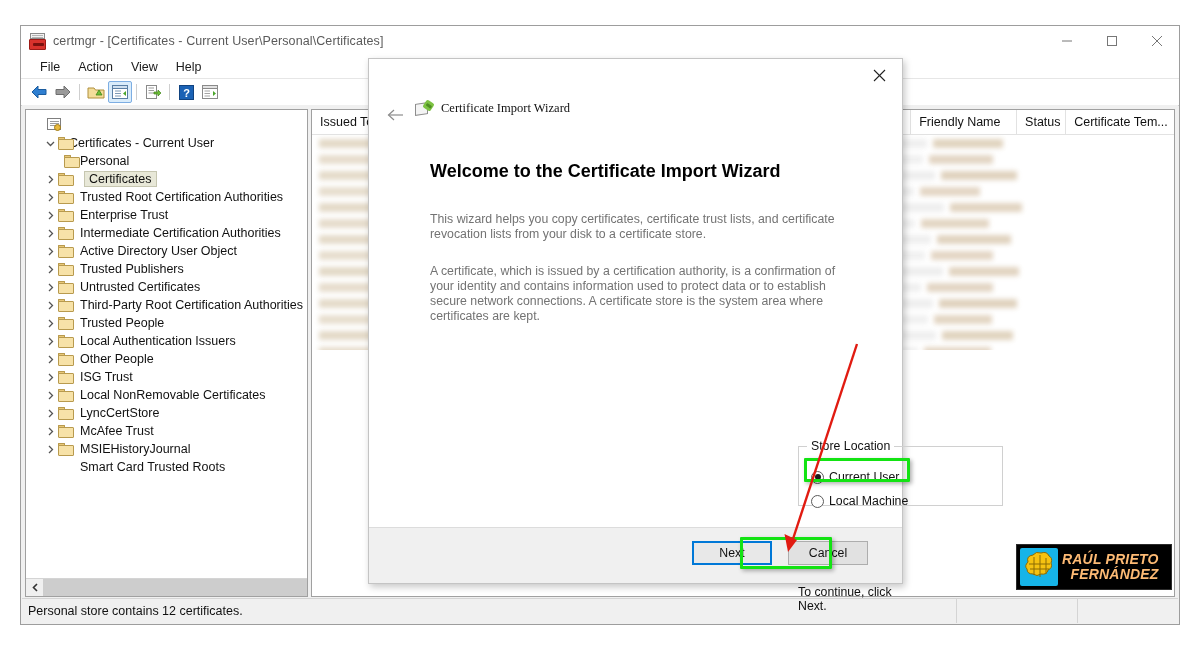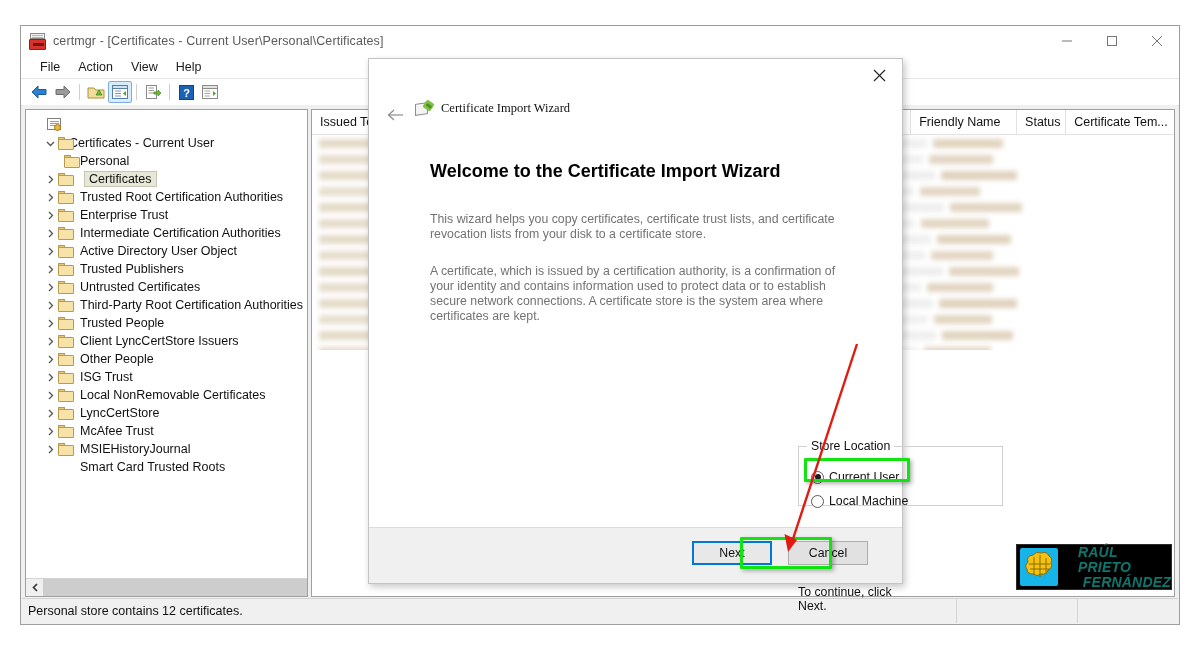--- a/index.html
+++ b/index.html
@@ -149,21 +149,21 @@
 
   
   .arrow-svg{position:absolute;left:0;top:0;width:1200px;height:650px;pointer-events:none;}
 
   
   .logo{
     position:absolute;left:1016px;top:544px;width:156px;height:46px;
     background:#000;display:flex;align-items:center;border:1px solid #2b2b2b;box-sizing:border-box;
   }
   .logo-mark{width:38px;height:38px;background:#16b4e8;margin-left:3px;flex:none;position:relative;border-radius:2px;}
-  .logo-text{color:#0f766e;font-style:italic;font-weight:bold;font-size:14px;line-height:15px;margin-left:20px;letter-spacing:.2px;}
+  .logo-text{color:#fdba74;font-style:italic;font-weight:bold;font-size:14px;line-height:15px;margin-left:4px;letter-spacing:.2px;}
   .logo-text .l2{display:block;text-align:right;}
 </style>
 </head>
 <body>
 
 <div class="page">
 
   <div class="mmc-window">
 
     <div class="titlebar">
@@ -390,21 +390,21 @@
           <div class="tnode lvl1">
             <span class="twist">
                 <svg width="9" height="9" viewBox="0 0 9 9">
                   <path d="M3 1 L6.5 4.5 L3 8" fill="none" stroke="#555" stroke-width="1.3"></path>
                 </svg>
               </span>
             <span class="fold">
                 <span class="tab"></span>
                 <span class="front"></span>
               </span>
-            <span class="lbl">Client LyncCertStore Issuers</span>
+            <span class="lbl">Local Authentication Issuers</span>
           </div>
           <div class="tnode lvl1">
             <span class="twist">
                 <svg width="9" height="9" viewBox="0 0 9 9">
                   <path d="M3 1 L6.5 4.5 L3 8" fill="none" stroke="#555" stroke-width="1.3"></path>
                 </svg>
               </span>
             <span class="fold">
                 <span class="tab"></span>
                 <span class="front"></span>

